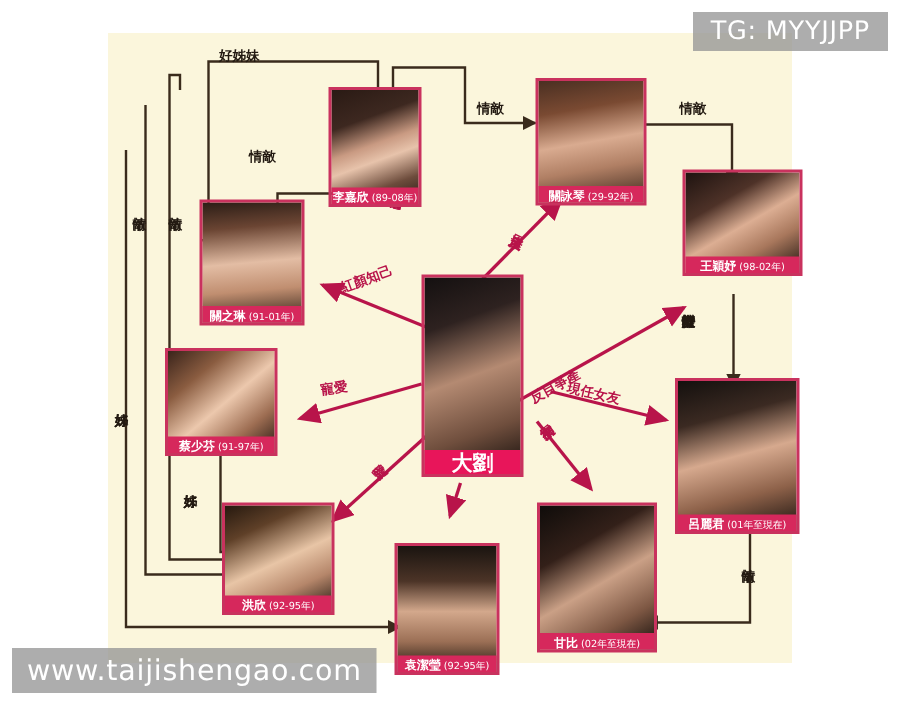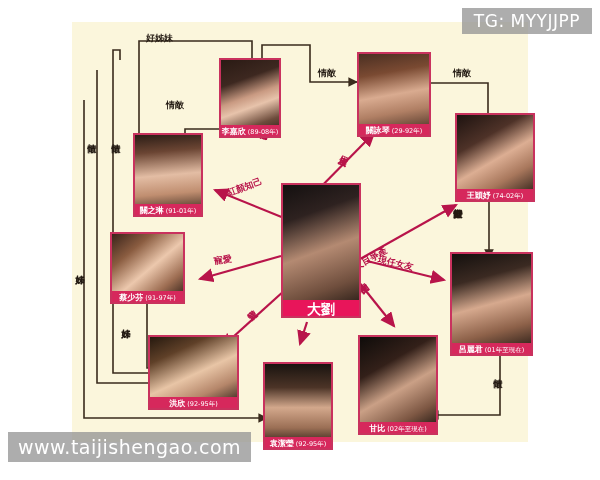--- a/index.html
+++ b/index.html
@@ -164,25 +164,25 @@
 
   <div class="person" style="left:357px;top:52px;width:74px;height:85px;">
     <div class="photo f2">
       <div class="namebar">
         <span>關詠琴</span>
         <span class="yr">(29-92年)</span>
       </div>
     </div>
   </div>
 
-  <div class="person" style="left:455px;top:113px;width:80px;height:89px;">
+  <div class="person" style="left:455px;top:113px;width:80px;height:71px;">
     <div class="photo f3">
       <div class="namebar">
         <span>王穎妤</span>
-        <span class="yr">(74-02年)</span>
+        <span class="yr">(98-02年)</span>
       </div>
     </div>
   </div>
 
   <div class="person" style="left:133px;top:133px;width:70px;height:84px;">
     <div class="photo f4">
       <div class="namebar">
         <span>關之琳</span>
         <span class="yr">(91-01年)</span>
       </div>
@@ -200,21 +200,21 @@
 
   <div class="person" style="left:450px;top:252px;width:83px;height:104px;">
     <div class="photo f6">
       <div class="namebar">
         <span>呂麗君</span>
         <span class="yr">(01年至現在)</span>
       </div>
     </div>
   </div>
 
-  <div class="person" style="left:148px;top:335px;width:91px;height:75px;">
+  <div class="person" style="left:148px;top:335px;width:75px;height:75px;">
     <div class="photo f7">
       <div class="namebar">
         <span>洪欣</span>
         <span class="yr">(92-95年)</span>
       </div>
     </div>
   </div>
 
   <div class="person" style="left:263px;top:362px;width:70px;height:88px;">
     <div class="photo f8">
@@ -227,21 +227,21 @@
 
   <div class="person" style="left:358px;top:335px;width:80px;height:100px;">
     <div class="photo f9">
       <div class="namebar">
         <span>甘比</span>
         <span class="yr">(02年至現在)</span>
       </div>
     </div>
   </div>
 
-  <div class="person center" style="left:281px;top:183px;width:80px;height:135px;">
+  <div class="person center" style="left:281px;top:183px;width:68px;height:135px;">
     <div class="photo f11">
       <div class="namebar">
         <span>大劉</span>
       </div>
     </div>
   </div>
 
   <div class="wm" id="wm-url">www.taijishengao.com</div>
   <div class="wm" id="wm-tg">TG: MYYJJPP</div>
 

